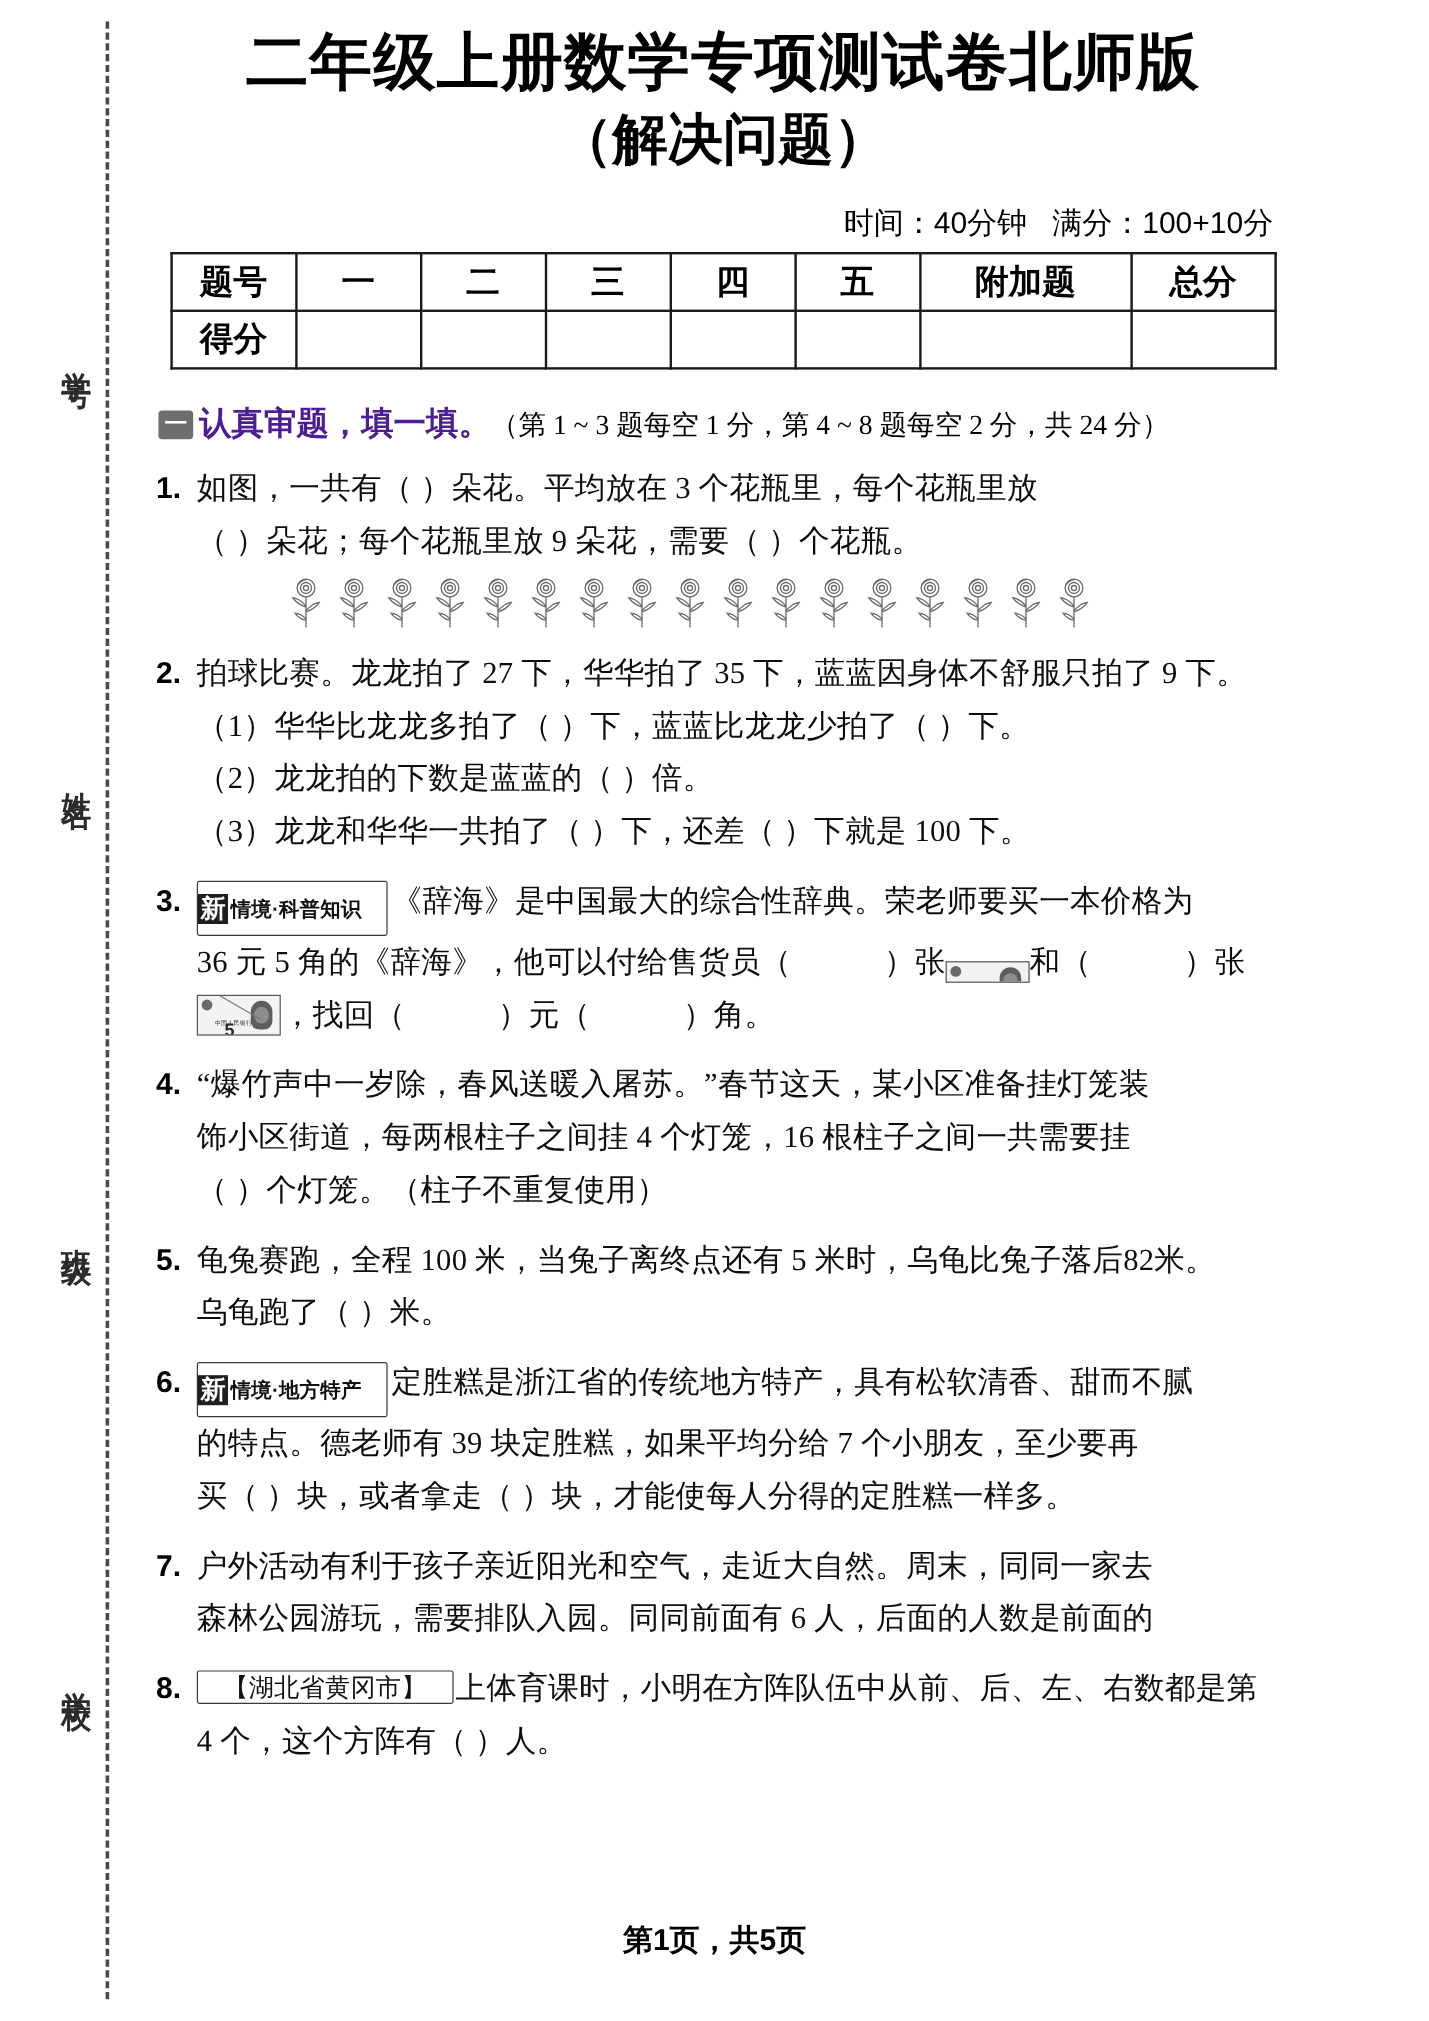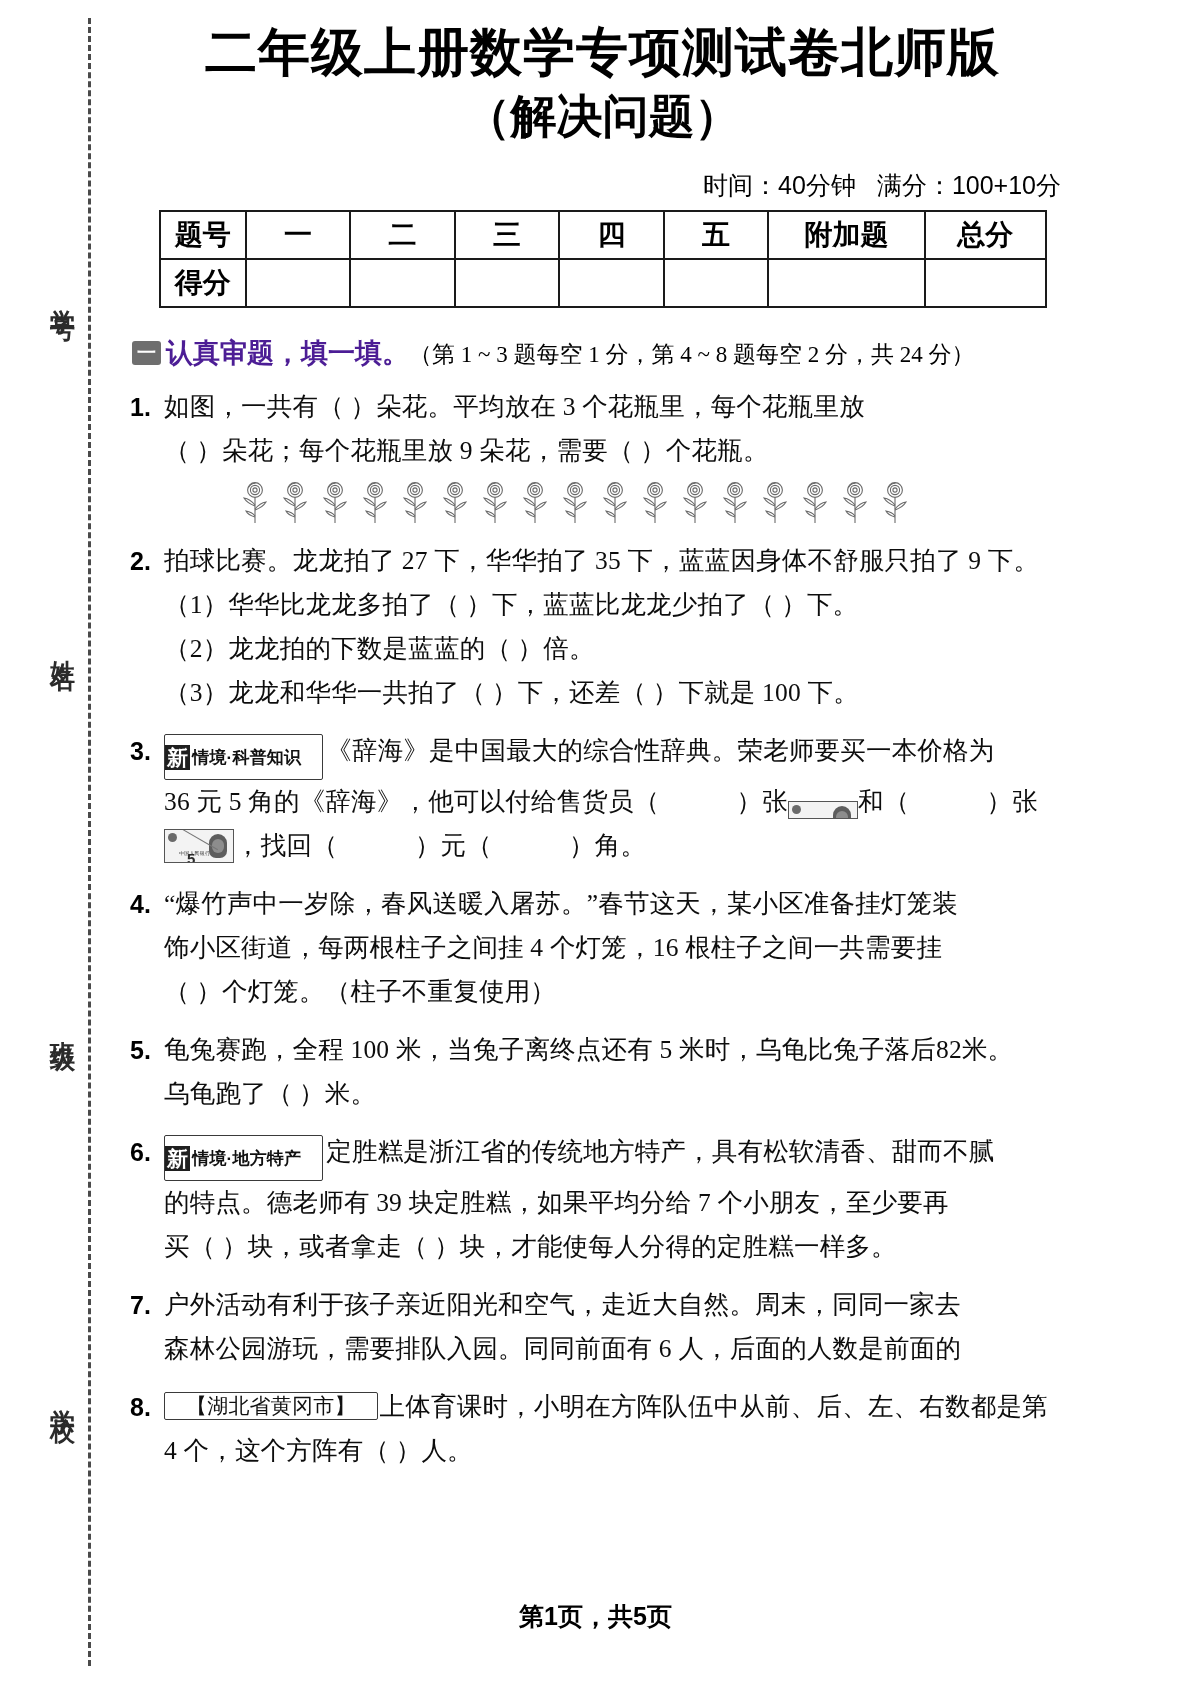--- a/index.html
+++ b/index.html
@@ -96,23 +96,23 @@
     border: 2px solid #1a1a1a;
     height: 48px;
     text-align: center;
     vertical-align: middle;
     font-family: "Liberation Serif", "DejaVu Serif", serif;
     font-weight: bold;
     font-size: 28px;
     color: #000;
   }
   table.score td.blank { font-weight: normal; }
-  .col-head { width: 86px; margin-top: 36px; }
+  .col-head { width: 104px; margin-top: 36px; }
   .col-num  { width: 104px; }
-  .col-extra{ width: 156px; }
+  .col-extra{ width: 176px; }
   .col-total{ width: 120px; }
 
   
   .section-head {
     display: flex;
     align-items: baseline;
     margin-top: 18px;
     margin-left: 2px;
   }
   .sec-badge {

